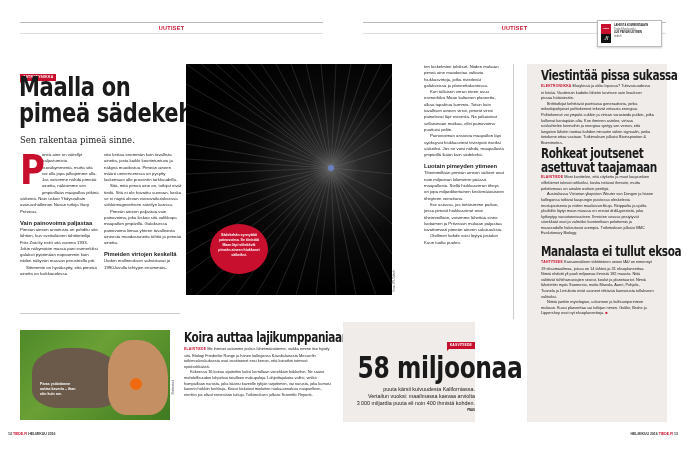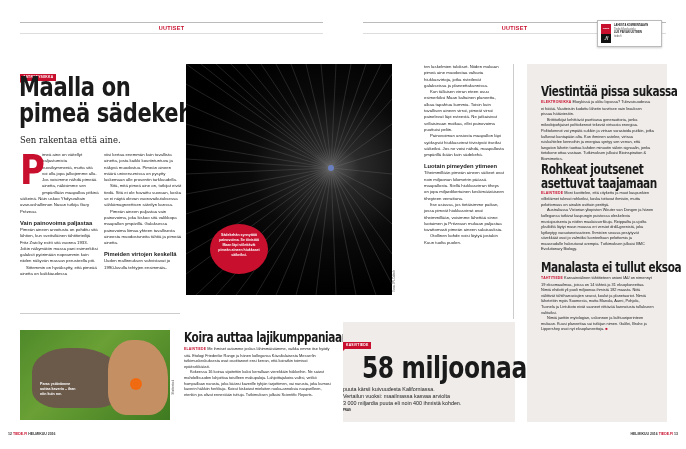--- a/index.html
+++ b/index.html
@@ -38,21 +38,21 @@
   </div>
 </div>
 
 <div style="position:absolute;left:20px;top:64px;">
   <span class="tag">ASTROFYSIIKKA</span>
 </div>
 <div class="cond" style="position:absolute;left:19px;top:74px;font-size:27px;line-height:26px;transform:scaleX(.78);white-space:nowrap;">
   <div>Maalla on</div>
   <div>pimeä sädekehä</div>
 </div>
-<div style="position:absolute;left:20px;top:135px;font-family:'DejaVu Serif',serif;font-size:8.5px;color:#222;">Sen rakentaa että aine.</div>
+<div style="position:absolute;left:20px;top:135px;font-family:'DejaVu Serif',serif;font-size:8.5px;color:#222;">Sen rakentaa pimeä sinne.</div>
 
 <div class="body" style="position:absolute;left:20px;top:152px;width:79px;">
   <div style="position:relative;">
     <span style="float:left;background:none;color:#c8102e;font-family:'DejaVu Sans',sans-serif;font-weight:bold;font-size:40px;line-height:36px;width:20px;height:40px;margin-right:2px;transform:scaleX(.85);transform-origin:left;">P</span>
     <p class="ni">imeä aine on väitellyt paljastumista vuosikymmeniä, mutta sitä voi olla jopa jalkojemme alla. Jos voisimme nähdä pimeää ainetta, näkisimme sen ympärillään maapalloa pitkinä säikeinä. Näin uskoo Yhdysvaltain avaruushallinnon Nasan tutkija Gary Prézeau.</p>
   </div>
   <h4>Vain painovoima paljastaa</h4>
   <p class="ni">Pimeän aineen arvoitusta on pohditu sitä lähtien, kun sveitsiläinen tähtitieteilijä Fritz Zwicky esitti sitä vuonna 1933. Jokin näkymätön massa pani esimerkiksi galaksit pyörimään nopeammin kuin niiden näkyvän massan perusteella piti.</p>
   <p>Sittemmin on hyväksytty, että pimeää ainetta on kaikkiaudessa</p>
 </div>
@@ -125,21 +125,21 @@
   <p>Painovoiman ansiosta maapallon läpi syöksyvät hiukkasvirrat tiivistyvät itseiksi säikeiksi. Jos ne voisi nähdä, maapallosta ympärillä ikään kuin sädekehä.</p>
   <h4>Luotain pimeyden ytimeen</h4>
   <p class="ni">Tiheimmillään pimeän aineen säikeet ovat noin miljoonan kilometrin päässä maapallosta. Siellä hiukkasvirran tiheys on jopa miljardikertainen keskimääräiseen tiheyteen verrattuna.</p>
   <p>Itse asiassa, jos tietäisimme paikan, jossa pimeät hiukkasvirrat ovat tiheimmillään, voisimme lähettää sinne luotaimen ja Prézeaun mukaan paljastaa tavattomasti pimeän aineen salaisuuksia.</p>
   <p>Otollinen kohde voisi löytyä jostakin Kuun tuolta puolen.</p>
 </div>
 
 <div style="position:absolute;left:513px;top:64px;height:255px;border-left:1px solid #ccc;"></div>
 
 <div class="gray" style="position:absolute;left:527px;top:64px;width:140px;height:358px;"></div>
-<div style="position:absolute;left:541px;top:84px;width:113px;">
+<div style="position:absolute;left:541px;top:68px;width:113px;">
   <div>
     <div class="cond" style="font-size:14px;line-height:15px;transform:scaleX(.75);white-space:nowrap;">Viestintää pissa sukassa</div>
     <div class="body" style="font-size:3.9px;line-height:5.6px;">
       <p class="ni"><span class="kick">ELEKTRONIIKKA</span> <span>Ekoykissä ja akku lopussa? Tulevaisuudessa ei hätää. Vaatteisiin kudottu lähetin tarvitsee vain lirauksen pissaa hätäviestiin.</span></p>
       <p>Britti­tutkijat kehittävät puettavaa generaattoria, jonka mikrobipohjaiset polttokennot tekevät virtsasta energiaa. Polttokennot voi ympätä sukkiin ja virtsan varastoida putkiin, jotka kulkevat kantapään alta. Kun ihminen astelee, virtsaa ruiskahtelee kennoihin ja energiaa syntyy sen verran, että langaton lähetin tuottaa kahden minuutin välein signaalin, jonka tietokone ottaa vastaan. Tutkimuksen julkaisi Bioinspiration &amp; Biomimetics.</p>
     </div>
   </div>
   <div style="margin-top:0;">
     <div class="cond" style="font-size:14px;line-height:14px;transform:scaleX(.75);white-space:nowrap;">
       <div>Rohkeat joutsenet</div>
@@ -170,21 +170,21 @@
 <div style="position:absolute;left:172px;top:380px;font-size:2.6px;color:#555;writing-mode:vertical-rl;transform:rotate(180deg);">Shutterstock</div>
 
 <div style="position:absolute;left:184px;top:330px;width:148px;">
   <div class="cond" style="font-size:14px;line-height:15px;transform:scaleX(.75);white-space:nowrap;">Koira auttaa lajikumppaniaan</div>
   <div class="body" style="font-size:3.9px;line-height:5.6px;margin-top:1px;">
     <p class="ni"><span class="kick">ELÄINTIEDE</span> <span>Me ihmiset autamme joskus lähimmäisiämme, vaikka emme itse hyödy sitä. Etologi Friederike Range ja hänen kollegansa Kävaltalaisesta Messerlin tutkimuskeskuksesta ovat osoittaneet ensi kerran, että koiratkin toimivat epäitsekkäästi.</span></p>
     <p>Kokeessa 16 koiraa sijoitettiin kaksi kerrallaan vierekkäin häkkeihin. Ne saivat mahdollisuuden lahjoittaa toisilleen makupaloja. Lahjoittajakoira valitsi, vetikö hampaillaan narusta, joka käänsi kaverille tyhjän tarjottimen, vai narusta, joka kumosi kaverin häkkiin herkkuja. Koirat kiskoivat mieluiten ruoka-annoksia naapurilleen, etenkin jos olivat ennestään tuttuja. Tutkimuksen julkaisi Scientific Reports.</p>
   </div>
 </div>
 
-<div class="gray" style="position:absolute;left:343px;top:322px;width:172px;height:100px;text-align:left;">
+<div class="gray" style="position:absolute;left:343px;top:322px;width:132px;height:100px;text-align:right;">
   <div style="margin-top:10px;"><span class="tag">KASVITIEDE</span></div>
   <div class="cond" style="font-size:30px;line-height:32px;transform:scaleX(.78);transform-origin:center top;white-space:nowrap;margin-top:2px;">58 miljoonaa</div>
   <div style="font-size:5.4px;line-height:7px;color:#222;margin-top:2px;">
     <div>puuta kärsii kuivuudesta Kaliforniassa.</div>
     <div>Vertailun vuoksi: maailmassa kasvaa arviolta</div>
     <div>3 000 miljardia puuta eli noin 400 ihmistä kohden.</div>
   </div>
   <div style="font-size:2.8px;font-weight:bold;margin-top:1px;">PNAS</div>
 </div>
 

